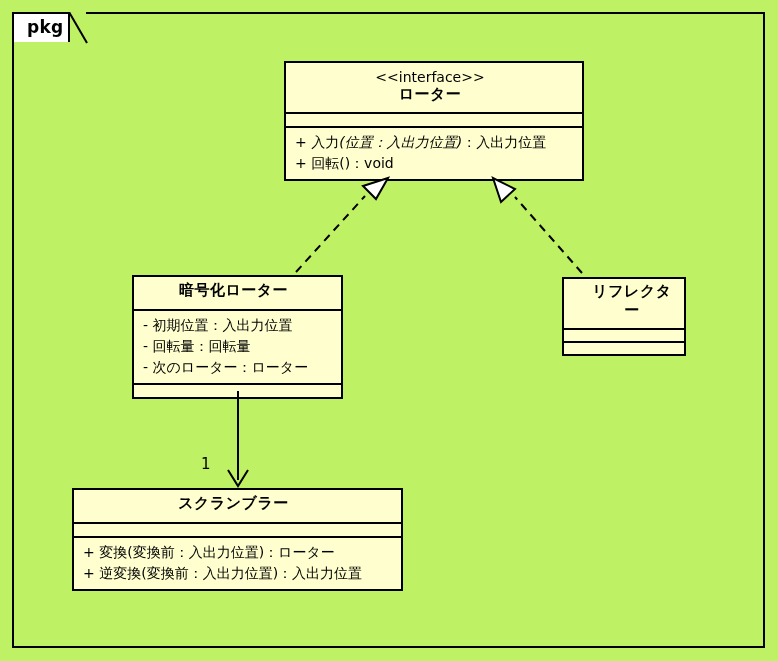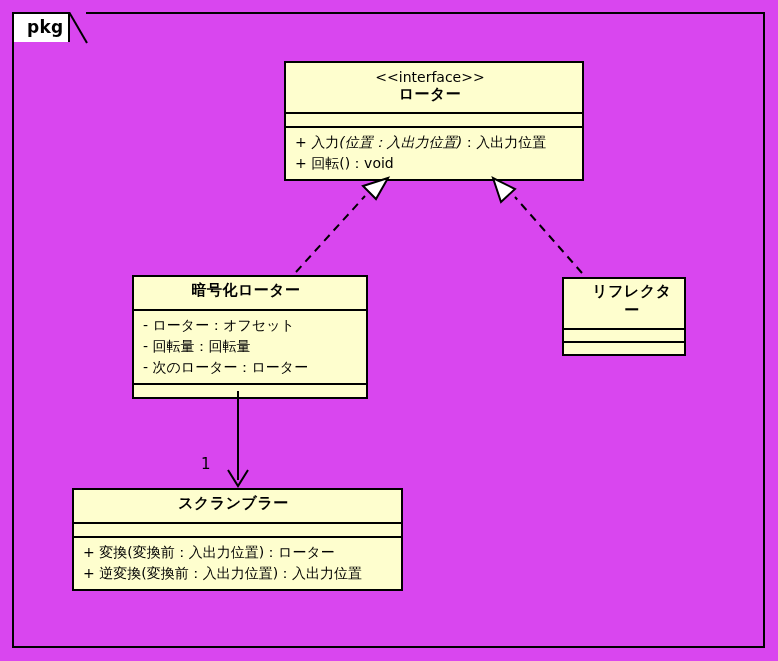--- a/index.html
+++ b/index.html
@@ -11,21 +11,21 @@
     width: 778px;
     height: 661px;
     font-family: "DejaVu Sans", "Liberation Sans", sans-serif;
     overflow: hidden;
   }
 
   #canvas {
     position: relative;
     width: 778px;
     height: 661px;
-    background: #d946ef;
+    background: #bef264;
   }
 
   
   .pkg-frame {
     position: absolute;
     left: 12px;
     top: 12px;
     width: 753px;
     height: 636px;
     box-sizing: border-box;
@@ -108,21 +108,21 @@
     padding: 0;
     height: 12px;
   }
   .uml-compartment .row {
     white-space: nowrap;
   }
   .ital { font-style: italic; }
 
   
   #box-rotor      { left: 284px; top: 61px;  width: 300px; }
-  #box-enc-rotor  { left: 132px; top: 275px; width: 236px; }
+  #box-enc-rotor  { left: 132px; top: 275px; width: 211px; }
   #box-reflector  { left: 562px; top: 277px; width: 124px; }
   #box-scrambler  { left: 72px;  top: 488px; width: 331px; }
 
   #box-reflector .uml-head { padding: 5px 8px 6px 8px; margin-left: 16px; }
   #box-reflector .uml-compartment.empty { height: 11px; }
 
   
   #wires {
     position: absolute;
     left: 0;
@@ -164,21 +164,21 @@
       <div class="row">+ 回転()：void</div>
     </div>
   </div>
 
   <div class="uml-box" id="box-enc-rotor">
     <div class="uml-head">
       <span class="cls-name">暗号化ローター</span>
     </div>
     <div class="uml-sep"></div>
     <div class="uml-compartment">
-      <div class="row">- ローター：オフセット</div>
+      <div class="row">- 初期位置：入出力位置</div>
       <div class="row">- 回転量：回転量</div>
       <div class="row">- 次のローター：ローター</div>
     </div>
     <div class="uml-sep"></div>
     <div class="uml-compartment empty"></div>
   </div>
 
   <div class="uml-box" id="box-reflector">
     <div class="uml-head">
       <span class="cls-name">リフレクター</span>

